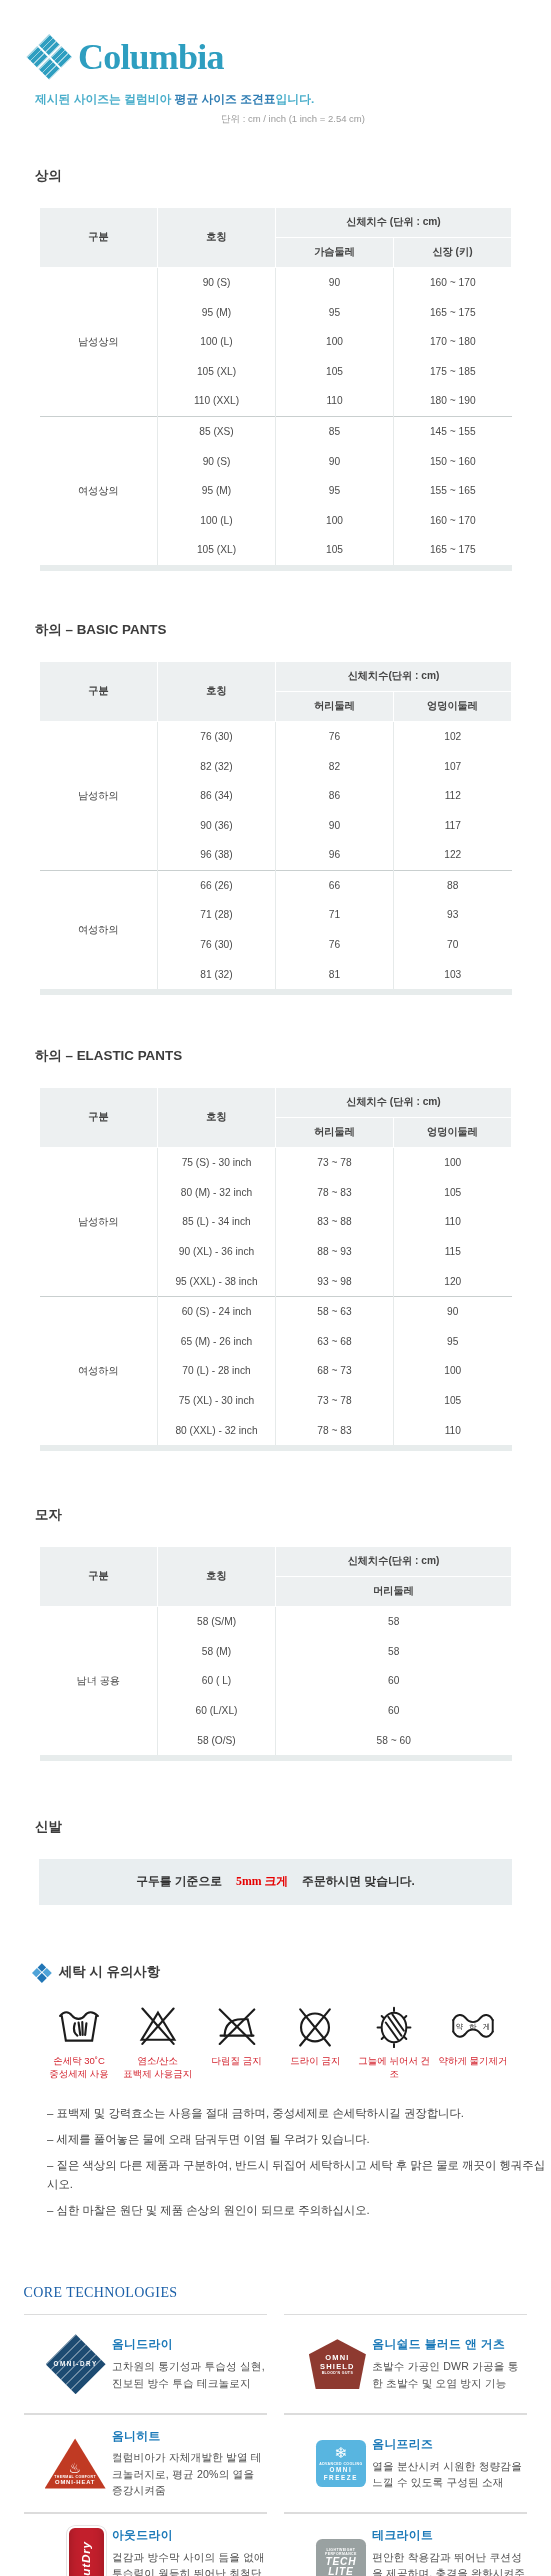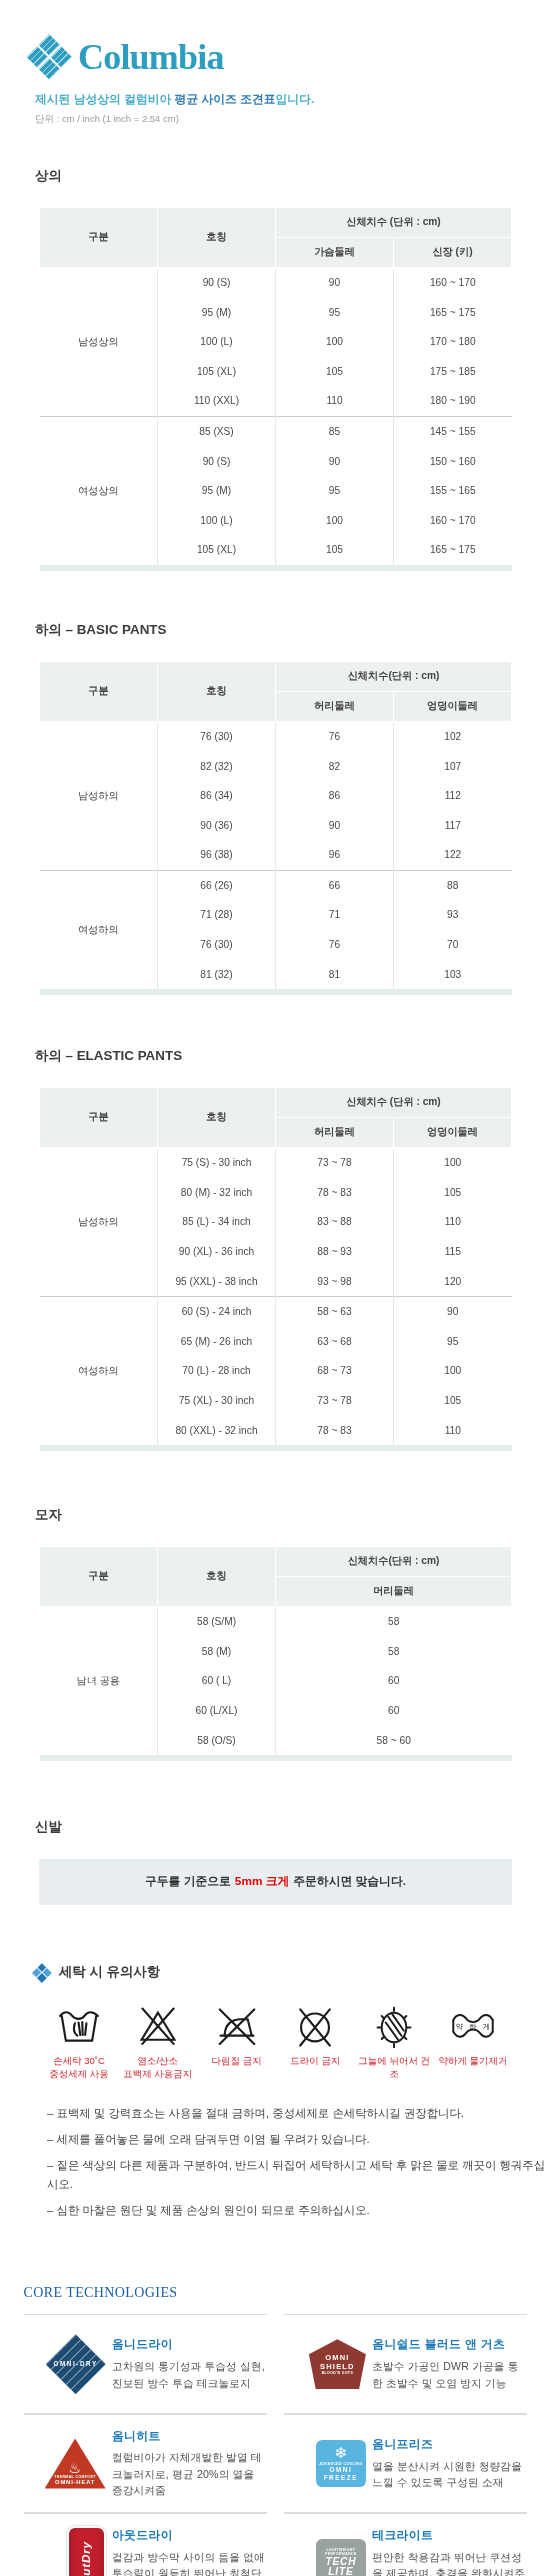--- a/index.html
+++ b/index.html
@@ -7,42 +7,42 @@
   .page{width:551px;min-height:2576px;overflow:hidden;position:relative;}
 
   
   .brand{display:flex;align-items:center;margin:36px 0 0 33px;}
   .cmark{display:inline-grid;grid-template-columns:15px 15px;gap:2.4px;transform:rotate(45deg);margin-right:12.6px;}
   .cmark b{width:15px;height:15px;background:#2e9ec0;background-image:repeating-linear-gradient(90deg,rgba(255,255,255,.55) 0 1.2px,transparent 1.2px 4.7px);}
   .wordmark{font-family:"Liberation Serif","DejaVu Serif",serif;font-weight:700;font-size:36px;color:#2e9ec0;letter-spacing:-0.8px;}
   .intro{margin:14px 0 0 35px;font-size:11.8px;font-weight:700;}
   .intro .lt{color:#4aaecb;}
   .intro .bd{color:#2f7db3;}
-  .unit-note{margin:4.7px 0 0 35px;font-size:9.5px;color:#9a9a9a;}
+  .unit-note{margin:4.7px 0 0 35px;font-size:9.5px;color:#9a9a9a;text-align:center;}
 
   
   .sec-h{margin:0 0 0 35px;font-size:13.4px;font-weight:700;color:#3c3c3c;}
   .mt-tops{margin-top:41px;}
   .mt-basic{margin-top:50px;}
   .mt-elastic{margin-top:52px;}
   .mt-hats{margin-top:55px;}
   .mt-shoes{margin-top:57px;}
 
   
   .table-wrap{margin:22px 0 0 39px;width:473px;}
   table.size-table{width:473px;border-collapse:collapse;border-bottom:6.3px solid #e7ecec;table-layout:fixed;}
   table.size-table th{background:#edf0f1;border:1.6px solid #fff;font-size:10.2px;font-weight:700;color:#444;height:27px;}
   table.size-table td{font-size:10.2px;color:#4a4a4a;text-align:center;height:27.6px;border-right:0.8px solid #e6eaea;background:#fff;}
   table.size-table td:last-child{border-right:none;}
   table.size-table tr.group-start td{border-top:0.8px solid #c9cfcf;}
   table.size-table td.group-cell{font-weight:400;color:#3f3f3f;}
 
   
   .shoe-box{margin:23.6px 0 0 39px;width:473px;height:46px;background:#e9eef0;display:flex;align-items:center;justify-content:center;font-size:11.8px;font-weight:700;color:#333;}
-  .shoe-box .hl{color:#e60000;margin:0 4px;}
+  .shoe-box .hl{color:#e60000;margin:0 14px;font-family:Liberation Serif, serif;}
 
   
   .laundry-h{margin:58px 0 0 35px;font-size:13.4px;font-weight:700;color:#3a3a3a;display:flex;align-items:center;}
   .gem{display:inline-grid;grid-template-columns:6.3px 6.3px;gap:1.2px;transform:rotate(45deg);margin-right:10.2px;}
   .gem b{width:6.3px;height:6.3px;background:#2176b6;}
   .gem b:nth-child(2),.gem b:nth-child(3){background:#4fa3d8;}
   .wash-row{margin:20.5px 0 0 41px;width:470px;display:flex;justify-content:space-between;}
   .wash-item{width:76px;display:flex;flex-direction:column;align-items:center;}
   .wash-item svg{display:block;}
   .wash-label{margin-top:7px;font-size:9.5px;font-weight:400;color:#d3232e;text-align:center;line-height:1.35;}
@@ -89,21 +89,21 @@
   <div class="brand">
     <span class="cmark">
         <b></b>
         <b></b>
         <b></b>
         <b></b>
       </span>
     <span class="wordmark">Columbia</span>
   </div>
   <div class="intro">
-    <span class="lt">제시된 남성상의 컬럼비아 </span><span class="bd">평균 사이즈 조견표</span><span class="lt">입니다.</span>
+    <span class="lt">제시된 사이즈는 컬럼비아 </span><span class="bd">평균 사이즈 조견표</span><span class="lt">입니다.</span>
   </div>
   <div class="unit-note">단위 : cm / inch (1 inch = 2.54 cm)</div>
 
   <h2 class="sec-h mt-tops">상의</h2>
   <div class="table-wrap">
       <table class="size-table">
         <colgroup>
           <col style="width: 25%;">
           <col style="width: 25%;">
           <col style="width: 25%;">

